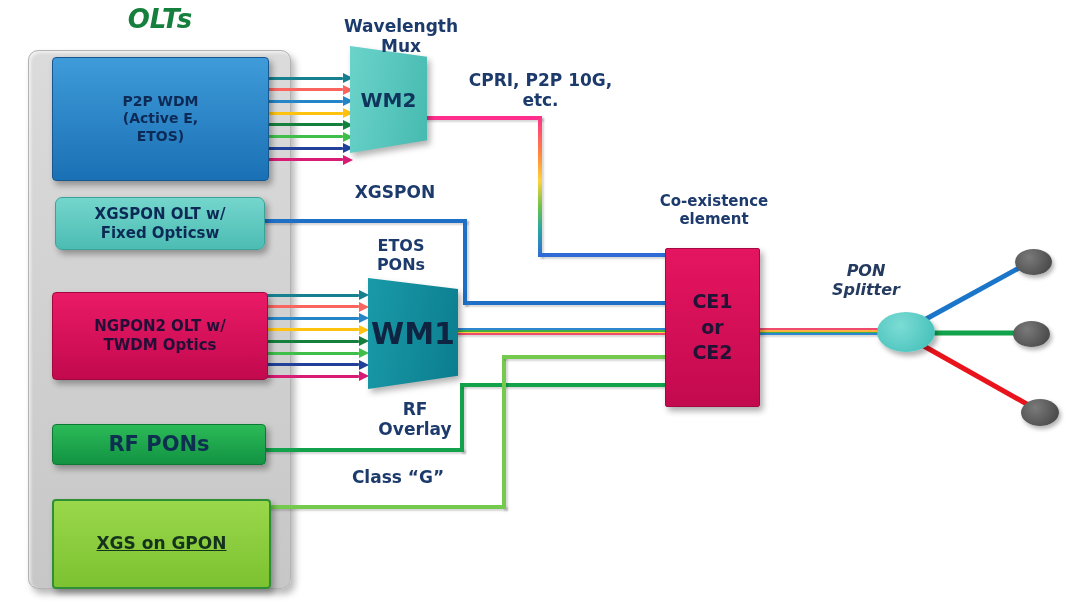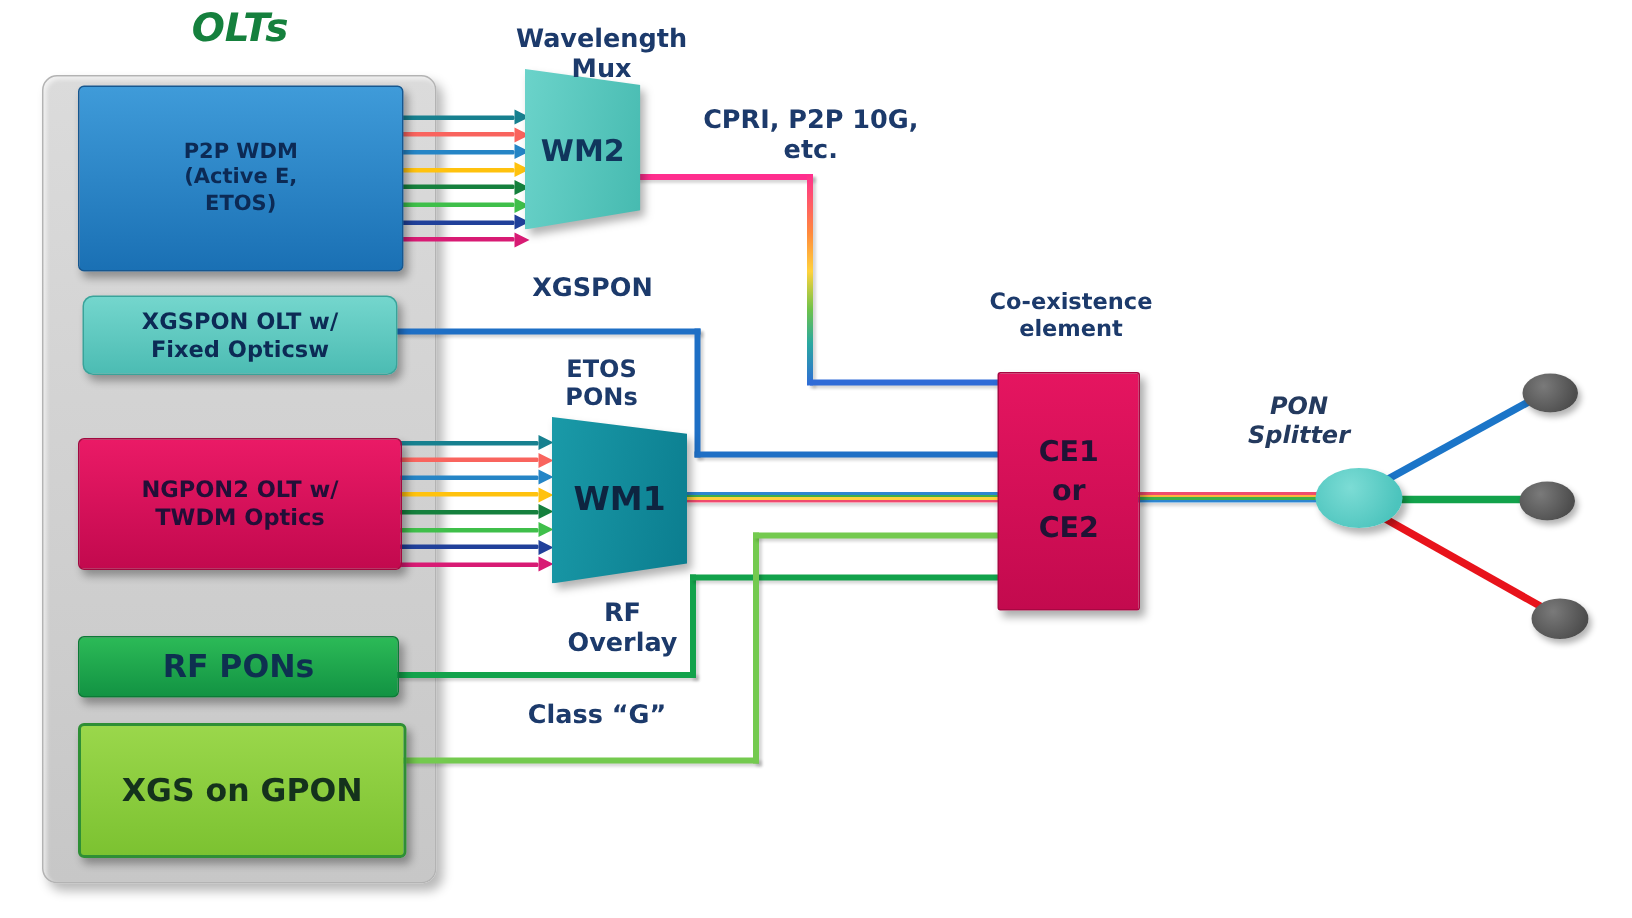--- a/index.html
+++ b/index.html
@@ -133,27 +133,27 @@
 ETOS)</div>
 
   <div class="box" style="left:55px;top:197px;width:208px;height:51px;border-radius:7px;background:linear-gradient(180deg,#74d6cd,#4cbcb3);border:1px solid #39a39a;color:#0c2a55;font-size:15px;">XGSPON OLT w/
 Fixed Opticsw</div>
 
   <div class="box" style="left:52px;top:292px;width:214px;height:86px;background:linear-gradient(180deg,#ea1a66,#c2094e);border:1px solid #a2083f;color:#220f38;font-size:15px;">NGPON2 OLT w/
 TWDM Optics</div>
 
   <div class="box" style="left:52px;top:424px;width:212px;height:39px;background:linear-gradient(180deg,#2cba57,#129343);border:1px solid #0c7a36;color:#0e3050;font-size:21px;">RF PONs</div>
 
-  <div class="box" style="left:52px;top:482px;width:215px;height:86px;background:linear-gradient(180deg,#9ad74b,#7cc231);border:2px solid #2e8f35;color:#14321c;font-size:21px;">XGS on GPON</div>
+  <div class="box" style="left:52px;top:499px;width:215px;height:86px;background:linear-gradient(180deg,#9ad74b,#7cc231);border:2px solid #2e8f35;color:#14321c;font-size:17px;text-decoration:underline;">XGS on GPON</div>
 
   <div class="mux-wrap" style="left:350px;top:46px;width:77px;height:107px;">
     <div class="mux" style="background:linear-gradient(100deg,#6bd3ca,#46bab0);color:#10355c;font-size:20px;">WM2</div>
   </div>
   <div class="mux-wrap" style="left:368px;top:278px;width:90px;height:111px;">
-    <div class="mux" style="background:linear-gradient(100deg,#1a9aa8,#0b7d8f);color:#0e2440;font-size:22px;">WM1</div>
+    <div class="mux" style="background:linear-gradient(100deg,#1a9aa8,#0b7d8f);color:#0e2440;font-size:30px;">WM1</div>
   </div>
 
   <div class="box" style="left:665px;top:248px;width:93px;height:157px;border-radius:2px;background:linear-gradient(180deg,#e51560,#c30a4e);border:1px solid #a70842;color:#201335;font-size:19px;line-height:1.35;">CE1
 or
 CE2</div>
 
   <div class="ellipse" style="left:877px;top:312px;width:58px;height:40px;background:radial-gradient(circle at 40% 33%,#7cdcd5,#4cc4bd 75%);box-shadow:3px 4px 5px rgba(0,0,0,.3);"></div>
 
   <div class="terminal" style="left:1015px;top:249px;width:37px;height:26px;"></div>
   <div class="terminal" style="left:1013px;top:321px;width:37px;height:26px;"></div>

